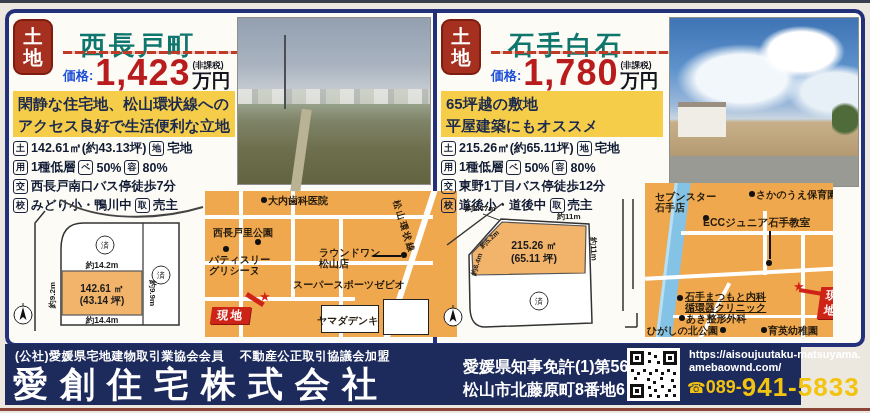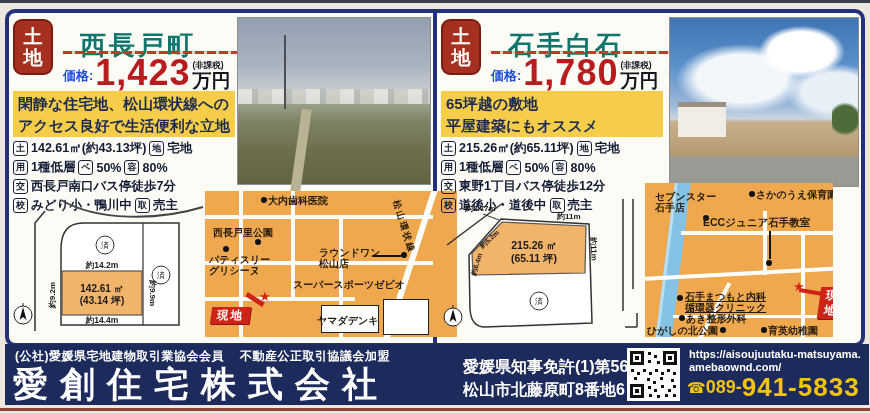--- a/index.html
+++ b/index.html
@@ -42,21 +42,21 @@
   .site{position:absolute;background:#ce2417;color:#fff;font-size:11.5px;font-weight:900;padding:1px 6px;
         transform:skewX(-8deg);box-shadow:1px 1px 0 #8d150c;letter-spacing:2px;}
   .ptr{position:absolute;background:#ce2417;}
   .bld{position:absolute;background:#fff;border:1.5px solid #222;}
   .roadlabel{position:absolute;font-size:9px;font-weight:bold;color:#241a0c;transform:rotate(73deg);
              transform-origin:left top;letter-spacing:2px;white-space:nowrap;}
   .vline{position:absolute;background:#111;}
   svg text{font-family:"Liberation Sans","DejaVu Sans",sans-serif;fill:#1b1b1b;}
   .sketch{position:absolute;}
 
-  .foot{position:absolute;left:5px;top:344px;width:864px;height:61px;background:#1d2a5c;color:#fff;}
+  .foot{position:absolute;left:5px;top:344px;width:796px;height:61px;background:#1d2a5c;color:#fff;}
   .f-mem{position:absolute;left:10px;top:4px;font-size:12px;font-weight:bold;letter-spacing:.5px;display:flex;gap:16px;white-space:nowrap;}
   .f-co{position:absolute;left:8px;top:17px;font-size:35px;font-weight:900;letter-spacing:12px;white-space:nowrap;}
   .f-lic{position:absolute;left:458px;top:11px;font-size:16px;font-weight:bold;line-height:23px;white-space:nowrap;}
   .f-qr{position:absolute;left:622px;top:4px;width:53px;height:53px;background:#fff;}
   .f-url{position:absolute;left:684px;top:4px;font-size:11px;font-weight:bold;line-height:12.5px;white-space:nowrap;}
   .f-tel{position:absolute;left:682px;top:30px;display:flex;align-items:flex-end;color:#f2c40f;font-weight:900;white-space:nowrap;}
   .f-telicon{font-size:15px;padding-bottom:3px;}
   .f-telpre{font-size:18px;padding-bottom:2px;}
   .f-telnum{font-size:26px;line-height:26px;letter-spacing:1px;}
 </style>

